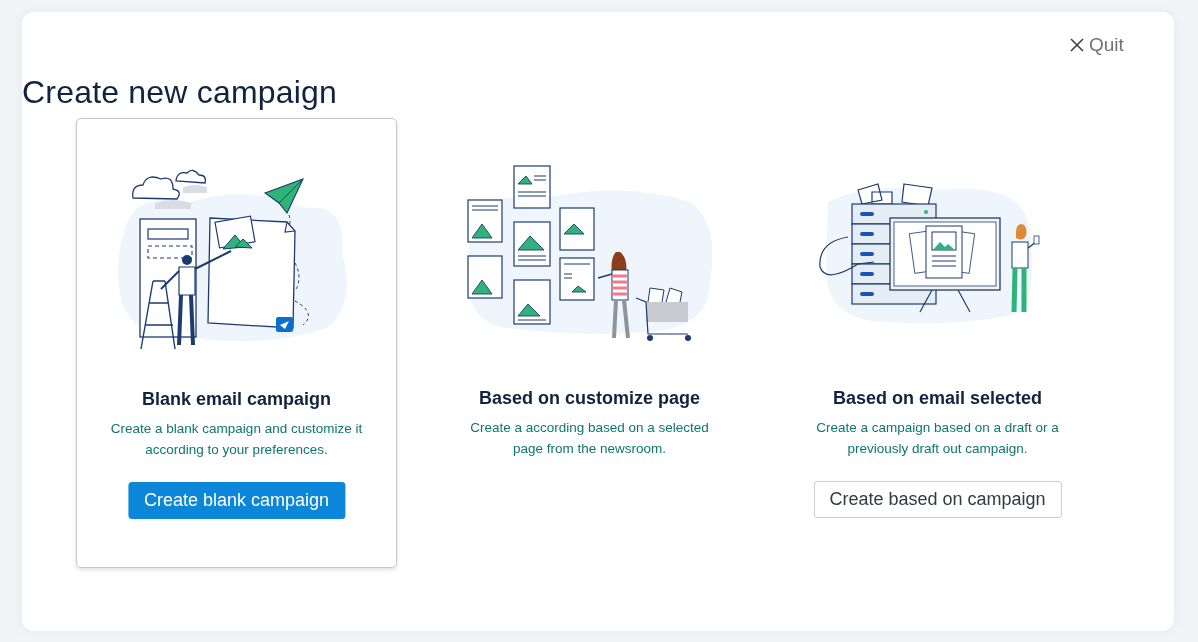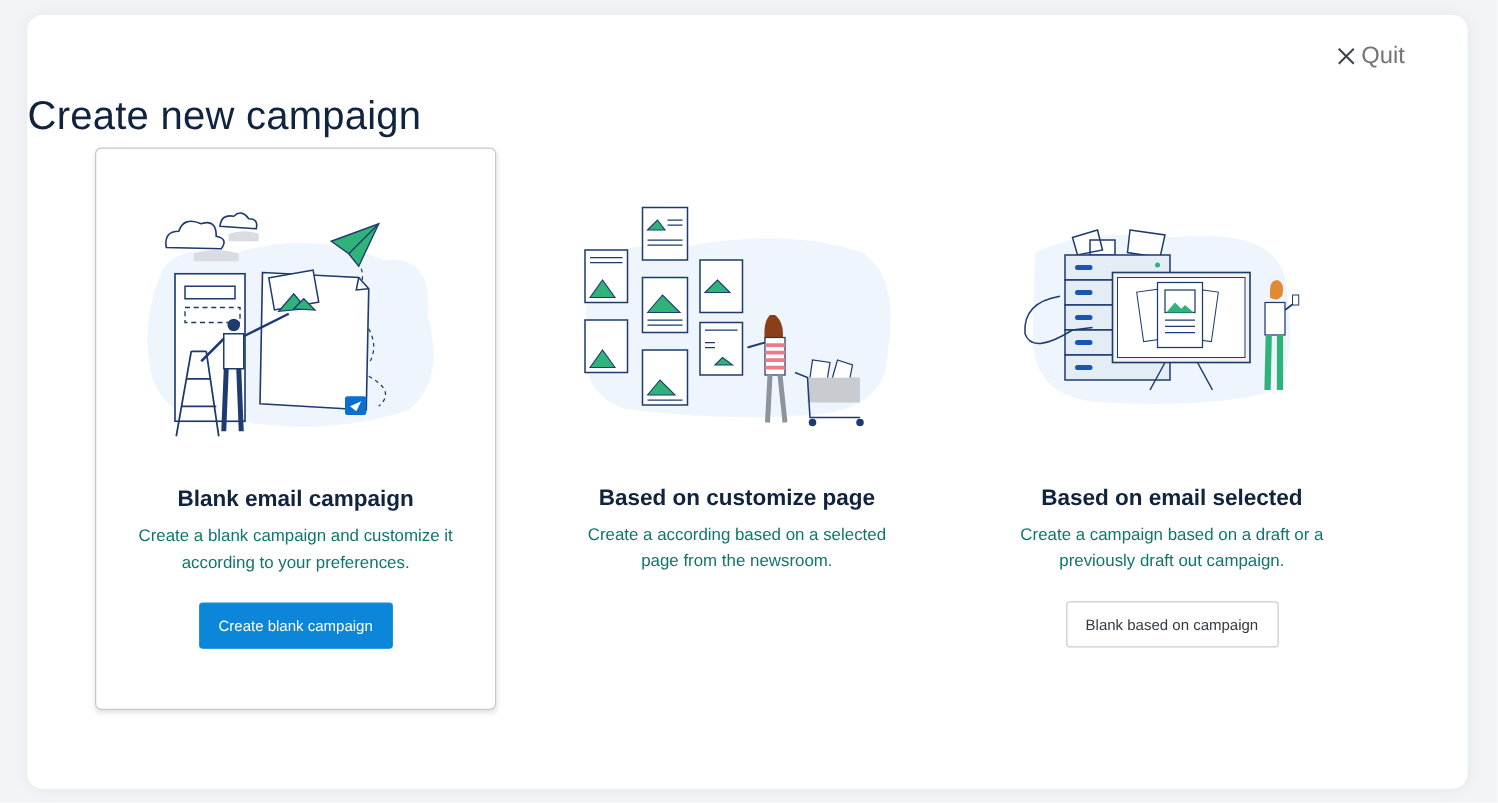--- a/index.html
+++ b/index.html
@@ -60,21 +60,21 @@
   .card p {
     position: absolute; left: 30px; right: 30px; top: 299px;
     font-size: 13.5px; line-height: 21px; color: #0f766e;
   }
   .btn {
     position: absolute;
     left: 50%; transform: translateX(-50%);
     top: 363px; height: 37px;
     padding: 0 15px;
     font-family: "Liberation Sans", "DejaVu Sans", sans-serif;
-    font-size: 12px;
+    font-size: 18px;
     border-radius: 3px;
     cursor: pointer;
     white-space: nowrap;
   }
   .btn.primary { background: #0b86d9; color: #ffffff; border: 1px solid #0b86d9; }
   .btn.secondary { background: #ffffff; color: #333a42; border: 1px solid #c9ccd0; }
 </style>
 </head>
 <body>
 
@@ -204,16 +204,16 @@
       <path d="M124 128 L112 150 M150 128 L162 150" stroke="#1d3b6e" stroke-width="1.2"></path>
 
       <path d="M208 70 Q208 62 214 62 Q220 64 218 74 Q214 80 208 76 Z" fill="#e08a36"></path>
       <rect x="204" y="80" width="16" height="26" fill="#fff" stroke="#1d3b6e" stroke-width="1"></rect>
       <path d="M207 106 L206 150 M216 106 L216 150" stroke="#2fb37a" stroke-width="5"></path>
       <path d="M220 86 L228 80" stroke="#1d3b6e" stroke-width="1.4"></path>
       <rect x="226" y="74" width="5" height="8" fill="#fff" stroke="#1d3b6e" stroke-width="0.8"></rect>
     </svg>
     <h2>Based on email selected</h2>
     <p>Create a campaign based on a draft or a previously draft out campaign.</p>
-    <button class="btn secondary">Blank based on campaign</button>
+    <button class="btn secondary">Create based on campaign</button>
   </div>
 
 </div>
 
 </body></html>

